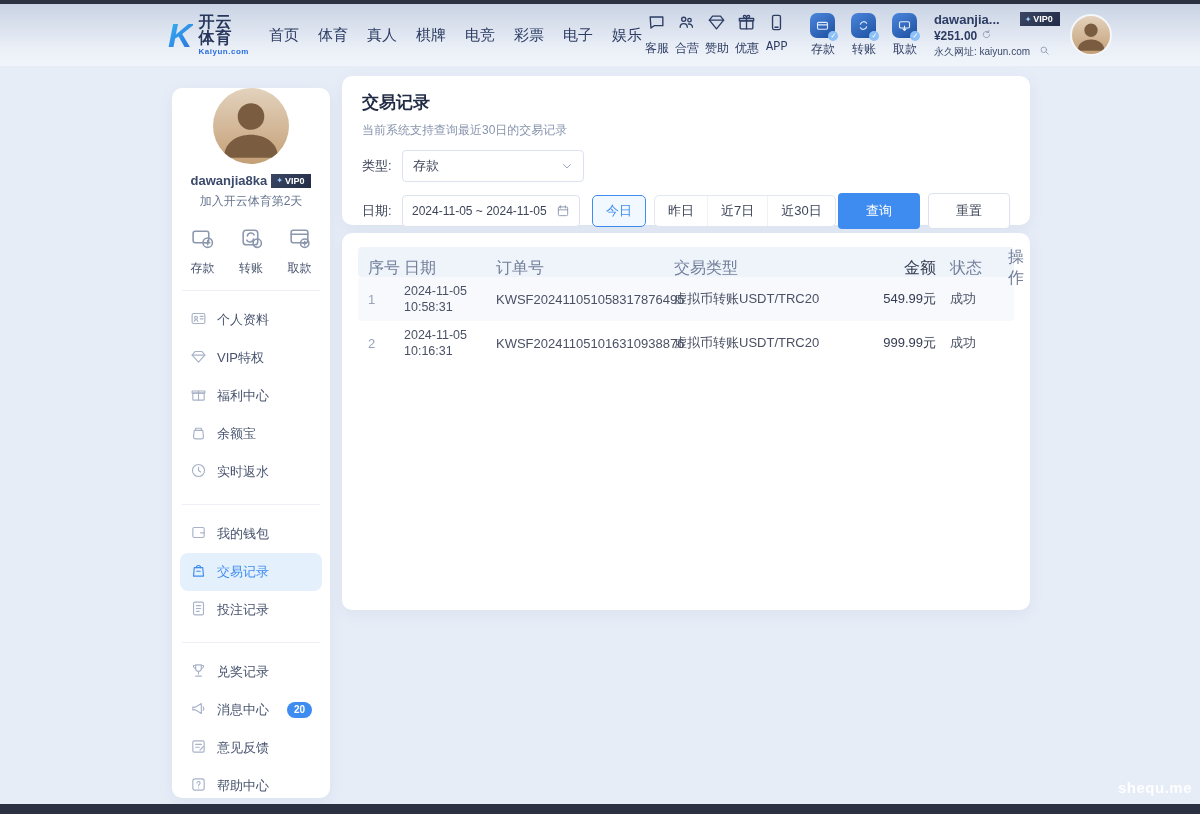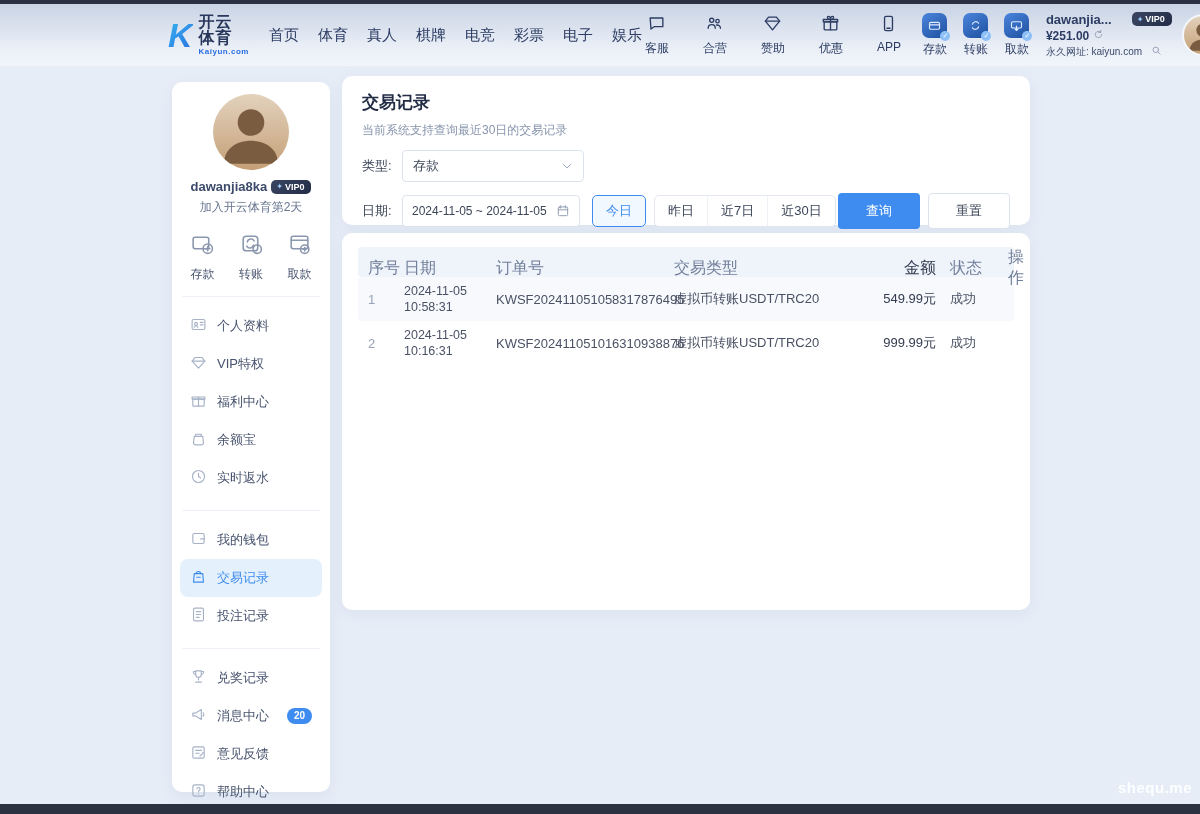--- a/index.html
+++ b/index.html
@@ -22,46 +22,46 @@
   .logo { display:flex; align-items:center; gap:6px; }
   .logo-k {
     font-size:34px; font-weight:bold; font-style:italic; line-height:1;
     background:linear-gradient(135deg,#37b6f0,#2a6fe0); -webkit-background-clip:text; background-clip:text; color:transparent;
   }
   .logo-txt { display:flex; flex-direction:column; line-height:1; }
   .logo-cn { font-size:16px; font-weight:bold; color:#28375c; letter-spacing:1px; }
   .logo-en { font-size:8px; color:#2a6fe0; font-weight:bold; margin-top:2px; letter-spacing:.5px; }
   .mainnav { display:flex; gap:19px; margin-left:20px; }
   .mainnav span { font-size:15px; color:#2c3c63; font-weight:500; cursor:pointer; white-space:nowrap; }
-  .navgroup { display:flex; gap:28px; margin-left:auto; }
+  .navgroup { display:flex; gap:0; margin-left:auto;font-family:Liberation Mono, monospace; }
   .qlink { display:flex; flex-direction:column; align-items:center; gap:3px; min-width:30px; cursor:pointer; }
   .qlink .lab { font-size:12px; color:#2c3c63; white-space:nowrap; }
   .qlink svg { width:19px; height:19px; stroke:#2c3c63; fill:none; stroke-width:1.7; stroke-linecap:round; stroke-linejoin:round; }
   .wallets { display:flex; gap:11px; margin-left:16px; }
   .tile { position:relative; width:25px; height:25px; border-radius:7px;
     background:linear-gradient(145deg,#4b86dd,#1d4f9e); display:flex; align-items:center; justify-content:center; }
   .tile svg { width:15px; height:15px; stroke:#dfeaff; fill:none; stroke-width:1.8; stroke-linecap:round; }
   .tile::after { content:"✓"; position:absolute; right:-3px; bottom:-3px; width:10px; height:10px; border-radius:50%;
     background:#8cc0f7; color:#fff; font-size:7px; line-height:10px; text-align:center; }
   .userblock { margin-left:14px; display:flex; flex-direction:column; gap:2px; }
   .urow1 { display:flex; align-items:center; gap:20px; }
   .uname { font-size:13px; font-weight:bold; color:#2c3c63; }
   .vip-pill { display:inline-flex; align-items:center; gap:2px; background:linear-gradient(135deg,#3a4663,#222c45);
-    color:#fff; font-size:9px; font-weight:bold; padding:2px 7px 2px 5px; border-radius:5px; }
+    color:#fff; font-size:9px; font-weight:bold; padding:2px 7px 2px 5px; border-radius:0; }
   .vip-pill::before { content:"✦"; font-size:8px; color:#9fd0ff; }
   .urow2 { display:flex; align-items:center; gap:4px; font-size:12px; font-weight:bold; color:#2c3c63; }
   .urow3 { display:flex; align-items:center; gap:9px; font-size:10px; color:#3c4a6b; }
   .mini-ic svg { width:11px; height:11px; stroke:#8b97ad; fill:none; stroke-width:1.8; stroke-linecap:round; }
   .avatar { width:42px; height:42px; border-radius:50%; margin-left:10px; overflow:hidden; flex:none;
     background:linear-gradient(180deg,#e3d2bd,#c49f76); position:relative; border:2px solid #f4f7fc; }
   .avatar svg, .avatar-big svg { position:absolute; inset:0; width:100%; height:100%; }
 
   
   .card { position:absolute; background:#fff; border-radius:10px; box-shadow:0 4px 14px rgba(110,135,175,.10); }
-  .sidebar { left:172px; top:82px; width:158px; height:710px; padding-top:12px; }
+  .sidebar { left:172px; top:88px; width:158px; height:710px; }
   .card-filters { left:342px; top:76px; width:688px; height:149px; padding:15px 20px; }
   .card-table { left:342px; top:233px; width:688px; height:377px; padding:14px 16px; }
 
   
   .avatar-big { width:76px; height:76px; border-radius:50%; margin:0 auto; overflow:hidden; position:relative;
     background:linear-gradient(180deg,#e3d2bd,#c49f76); }
   .sb-namerow { display:flex; align-items:center; justify-content:center; gap:4px; margin-top:9px; }
   .sb-name { font-size:13px; font-weight:bold; color:#3c4a6b; }
   .sb-join { text-align:center; font-size:12px; color:#66748f; margin-top:5px; }
   .sb-quick { display:flex; justify-content:space-between; padding:0 18px; margin-top:16px; }

